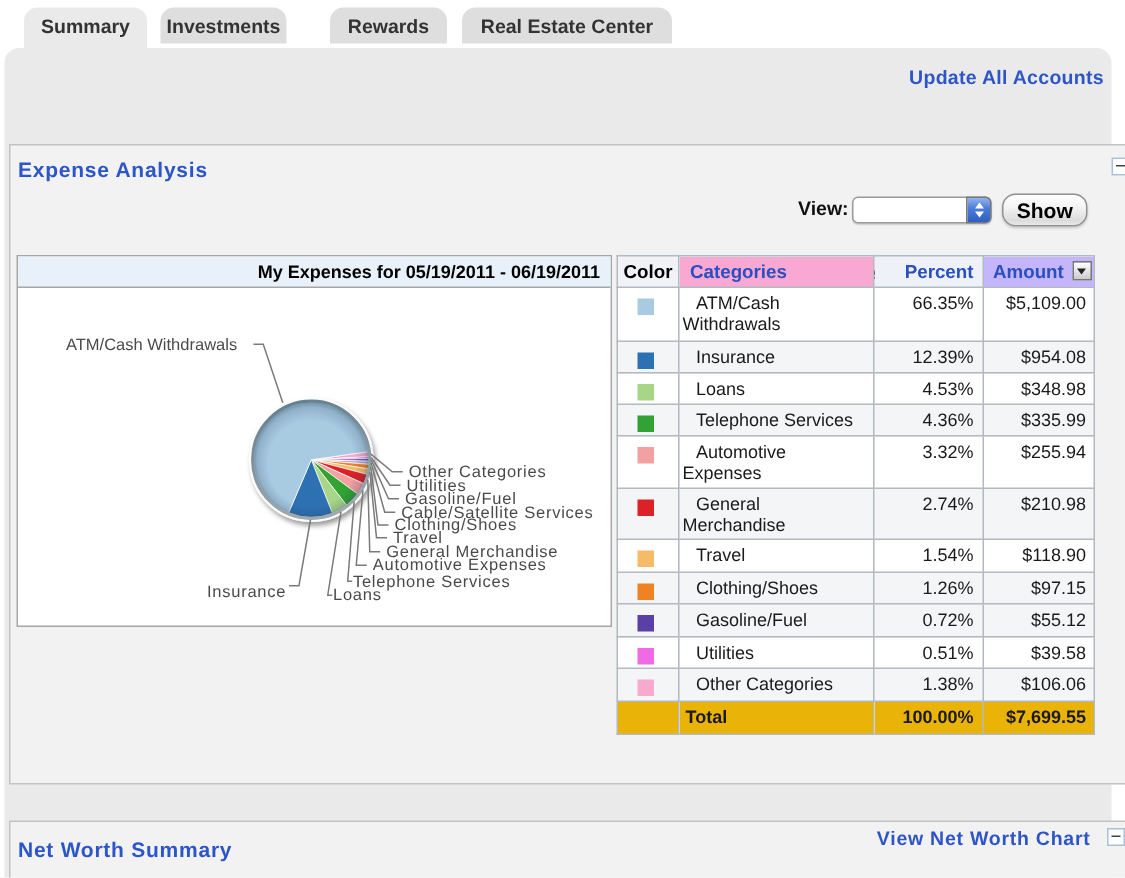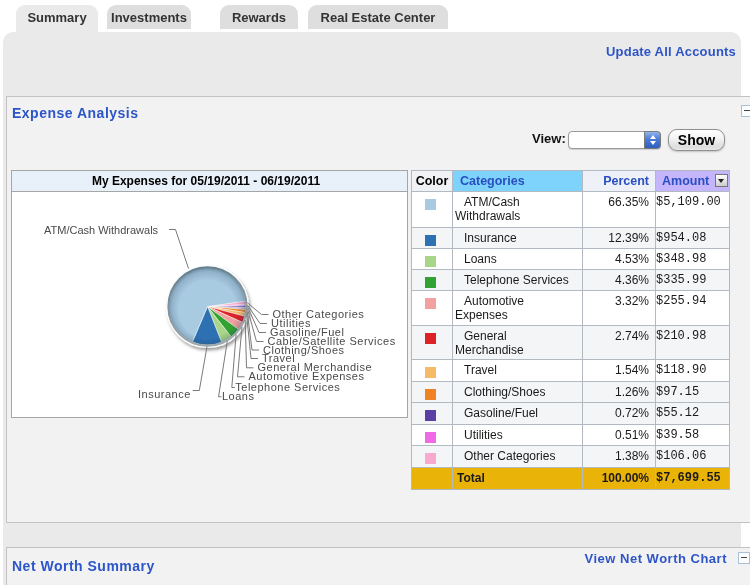--- a/index.html
+++ b/index.html
@@ -16,29 +16,29 @@
 .minus{position:absolute;width:10px;height:10px;background:#fbfdfe;border:1px solid #a9c0d6;}
 .minus div{position:absolute;left:2px;top:4px;width:6px;height:1px;background:#444;}
 #viewlbl{left:525px;top:34px;font-size:13px;font-weight:bold;color:#111;}
 #select{left:561px;top:34px;width:91px;height:16px;background:#fff;border:1px solid #9a9a9a;border-radius:4px;box-shadow:0 1px 1px rgba(0,0,0,.15);}
 #select .txt{position:absolute;left:9px;top:1px;font-size:12px;color:#000;margin-top:44px;}
 #select .cap{position:absolute;right:-1px;top:-1px;width:17px;height:18px;border-radius:0 4px 4px 0;background:linear-gradient(#92b4ee,#4a7bd8 45%,#2d5fc0);border:1px solid #7a7a7a;box-sizing:border-box;}
 #select .cap i{position:absolute;left:5px;top:3px;width:0;height:0;border:3px solid transparent;border-bottom:4px solid #fff;border-top:none;}
 #select .cap b{position:absolute;left:5px;bottom:3px;width:0;height:0;border:3px solid transparent;border-top:4px solid #fff;border-bottom:none;}
 #show{left:661px;top:32px;width:55px;height:19.5px;background:linear-gradient(#ffffff,#f4f4f4 40%,#dcdcdc 85%,#e8e8e8);border:1px solid #909090;border-radius:9px;font-size:14px;font-weight:bold;text-align:center;line-height:20px;box-shadow:0 1px 2px rgba(0,0,0,.2);}
 #chartbox{position:absolute;left:4px;top:73px;width:395px;height:246px;background:#fff;border:1px solid #a6a6a6;}
-#chartbox .hd{height:20px;background:#e8f1f9;border-bottom:1px solid #a6a6a6;font-size:12px;font-weight:bold;text-align:center;line-height:21px;color:#000;padding-right:7px;}
+#chartbox .hd{height:20px;background:#e8f1f9;border-bottom:1px solid #a6a6a6;font-size:12px;font-weight:bold;text-align:right;line-height:21px;color:#000;padding-right:7px;}
 #tbl{position:absolute;left:404px;top:73px;border-collapse:collapse;table-layout:fixed;font-size:12px;color:#1a1a1a;}
 #tbl td,#tbl th{border:1px solid #b3b9c0;padding:0;vertical-align:top;overflow:hidden;background:#fff;}
 #tbl th{font-size:12.5px;line-height:20px;white-space:nowrap;}
 #tbl .sw{width:11px;height:11px;margin:7px 0 0 12.5px;}
 #tbl .cat1{padding:3px 2px 0 11px;line-height:14px;}
 #tbl .cat2{padding:0 2px 0 2px;line-height:14px;}
 #tbl .pct{text-align:right;padding:3px 6px 0 0;}
-#tbl .amt{padding:3px 5px 0 0;font-family:Liberation Mono, monospace;}
+#tbl .amt{text-align:right;padding:3px 5px 0 0;}
 #tbl tr.alt td{background:#f3f5f7;}
 #tbl tr.tot td{background:#eab308;font-weight:bold;}
 #sorticon{position:absolute;right:1px;top:3px;width:11px;height:11px;border:1px solid #777;background:linear-gradient(#fff,#ccc);}
 #sorticon i{position:absolute;left:2px;top:4px;width:0;height:0;border:3.5px solid transparent;border-top:4px solid #222;border-bottom:none;}
 </style>
 </head>
 <body>
 <div class="tab" style="left:107px;width:84px;">Investments</div>
 <div class="tab" style="left:220px;width:78px;">Rewards</div>
 <div class="tab" style="left:308px;width:140px;">Real Estate Center</div>
@@ -131,21 +131,21 @@
   <table id="tbl">
     <colgroup>
         <col style="width:41px">
         <col style="width:130px">
         <col style="width:73px">
         <col style="width:74px">
       </colgroup>
     <tbody>
         <tr style="height:21px">
       <th style="background:#f0f2f5;color:#000;">Color</th>
-      <th style="background:#7dd3fc;color:#2a4fc0;text-align:left;padding-left:7px;margin-left:36px;">Categories</th>
+      <th style="background:#f9a8d4;color:#2a4fc0;text-align:left;padding-left:7px;margin-left:36px;">Categories</th>
       <th style="background:#eef2f8;color:#2a4fc0;text-align:right;padding-right:6px;">Percent</th>
       <th style="background:#c4b5fd;color:#2a4fc0;text-align:left;padding-left:6px;position:relative;">Amount<span id="sorticon">
               <i></i>
             </span></th>
     </tr>
     <tr style="height:36px">
           <td>
             <div class="sw" style="background:#a9cbe2"></div>
           </td>
           <td>

